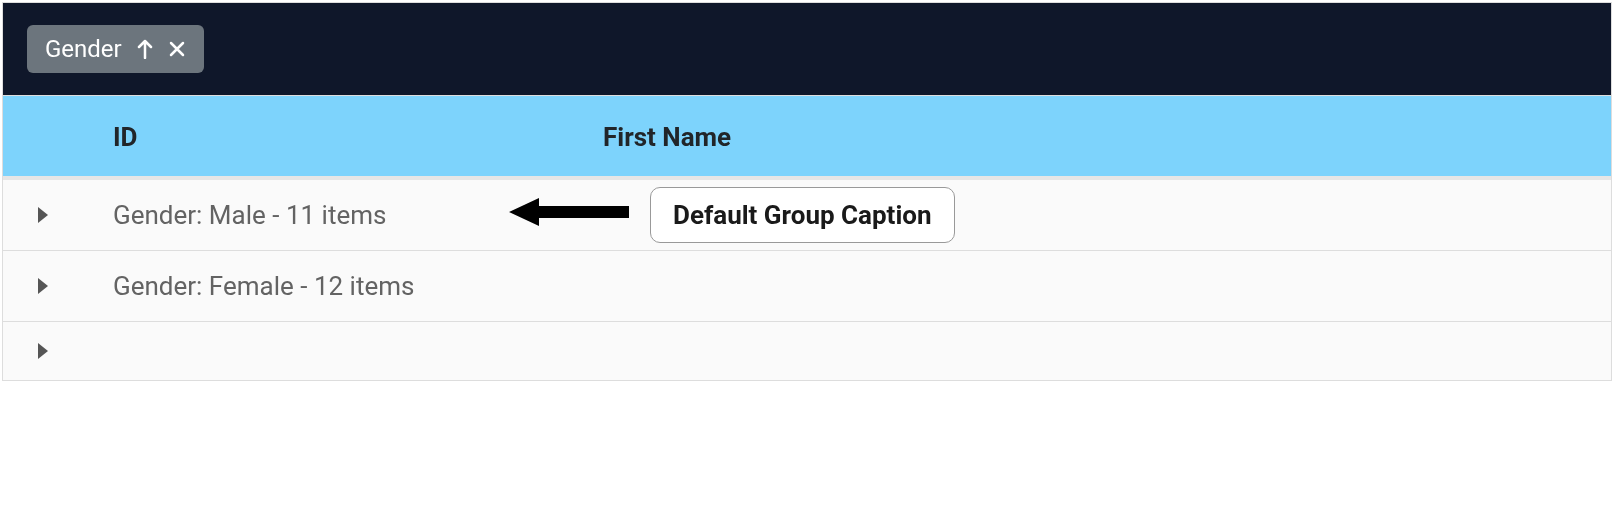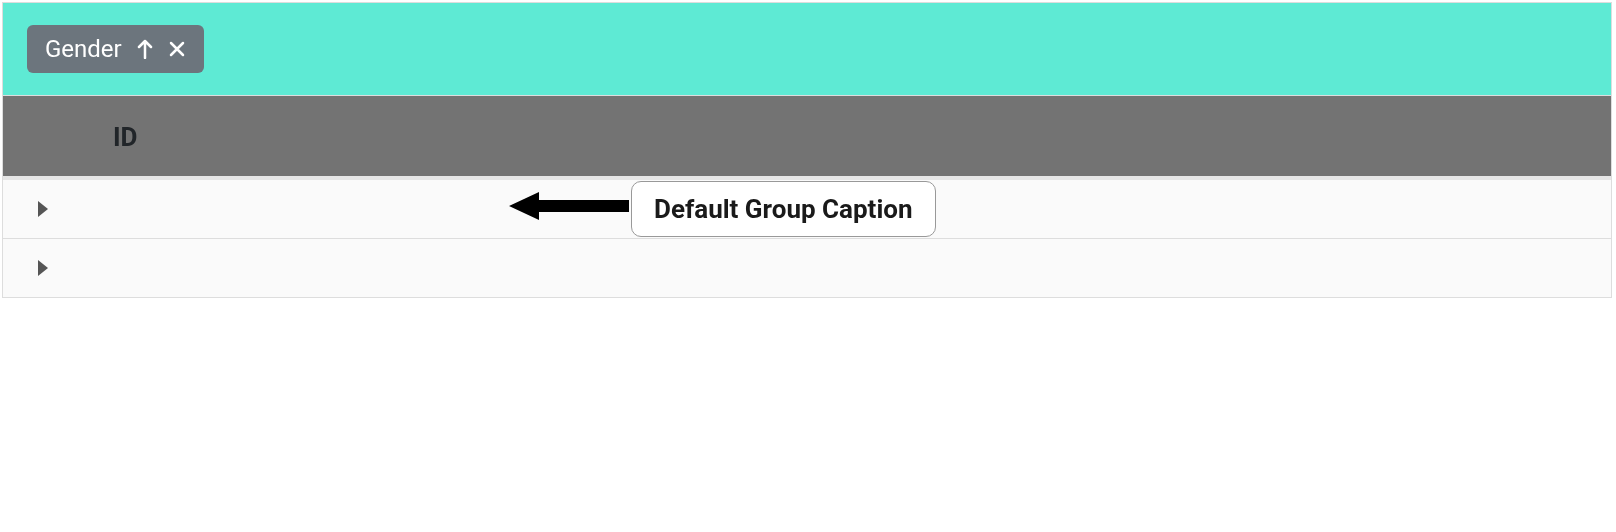--- a/index.html
+++ b/index.html
@@ -9,40 +9,40 @@
       width: 1616px;
       height: 532px;
       overflow: hidden;
     }
     .grid-container {
       border: 1px solid #ddd;
       width: 1610px;
       margin: 2px;
     }
     .group-panel {
-      background: #5eead4;
+      background: #0f172a;
       padding: 22px 24px;
       border-bottom: 1px solid #ddd;
     }
     .group-chip {
       display: inline-flex;
       align-items: center;
       background: #6c757d;
       color: #fff;
       border-radius: 6px;
       padding: 10px 18px;
       font-size: 24px;
       gap: 14px;
       cursor: pointer;
     }
     .group-chip .label { font-weight: 400; }
     .group-chip svg { display: block; }
     .header-row {
       display: flex;
-      background: #737373;
+      background: #7dd3fc;
       border-bottom: 4px solid #e6e6e6;
       padding: 26px 0 24px 0;
     }
     .header-spacer { width: 110px; }
     .header-cell {
       font-weight: 700;
       color: #212529;
       font-size: 26px;
     }
     .col-id { width: 490px; }
@@ -61,21 +61,21 @@
     .expand-toggle {
       width: 78px;
       display: flex;
       align-items: center;
       cursor: pointer;
     }
     .expand-toggle svg { display: block; }
     .group-caption { flex: 0 0 auto; }
     .annotation-box {
       position: absolute;
-      left: 628px;
+      left: 647px;
       top: 50%;
       transform: translateY(-50%);
       border: 1px solid #999;
       border-radius: 10px;
       background: #fff;
       padding: 12px 22px;
       font-weight: 700;
       color: #1a1a1a;
       font-size: 26px;
       white-space: nowrap;
@@ -103,39 +103,51 @@
         <svg width="18" height="18" viewBox="0 0 18 18" fill="none">
           <path d="M3 3 L15 15 M15 3 L3 15" stroke="#fff" stroke-width="2.5" stroke-linecap="round"></path>
         </svg>
       </span>
     </div>
   </div>
 
   <div class="header-row">
     <div class="header-spacer"></div>
     <div class="header-cell col-id">ID</div>
+    <div class="header-cell col-first">First Name</div>
   </div>
 
   <div class="group-row">
     <div class="expand-toggle">
       <span>
         <svg width="16" height="18" viewBox="0 0 16 18" fill="#555">
           <path d="M3 1 L13 9 L3 17 Z"></path>
         </svg>
       </span>
     </div>
+    <div class="group-caption">Gender: Male - 11 items</div>
 
     <div class="annotation-arrow">
       <svg width="120" height="36" viewBox="0 0 120 36" fill="#000">
         <path d="M0 18 L30 4 L30 12 L120 12 L120 24 L30 24 L30 32 Z"></path>
       </svg>
     </div>
     <div class="annotation-box">Default Group Caption</div>
   </div>
 
+  <div class="group-row">
+    <div class="expand-toggle">
+      <span>
+        <svg width="16" height="18" viewBox="0 0 16 18" fill="#555">
+          <path d="M3 1 L13 9 L3 17 Z"></path>
+        </svg>
+      </span>
+    </div>
+    <div class="group-caption">Gender: Female - 12 items</div>
+  </div>
 
   <div class="group-row" style="border-bottom:none;">
     <div class="expand-toggle">
       <span>
         <svg width="16" height="18" viewBox="0 0 16 18" fill="#555">
           <path d="M3 1 L13 9 L3 17 Z"></path>
         </svg>
       </span>
     </div>
   </div>

